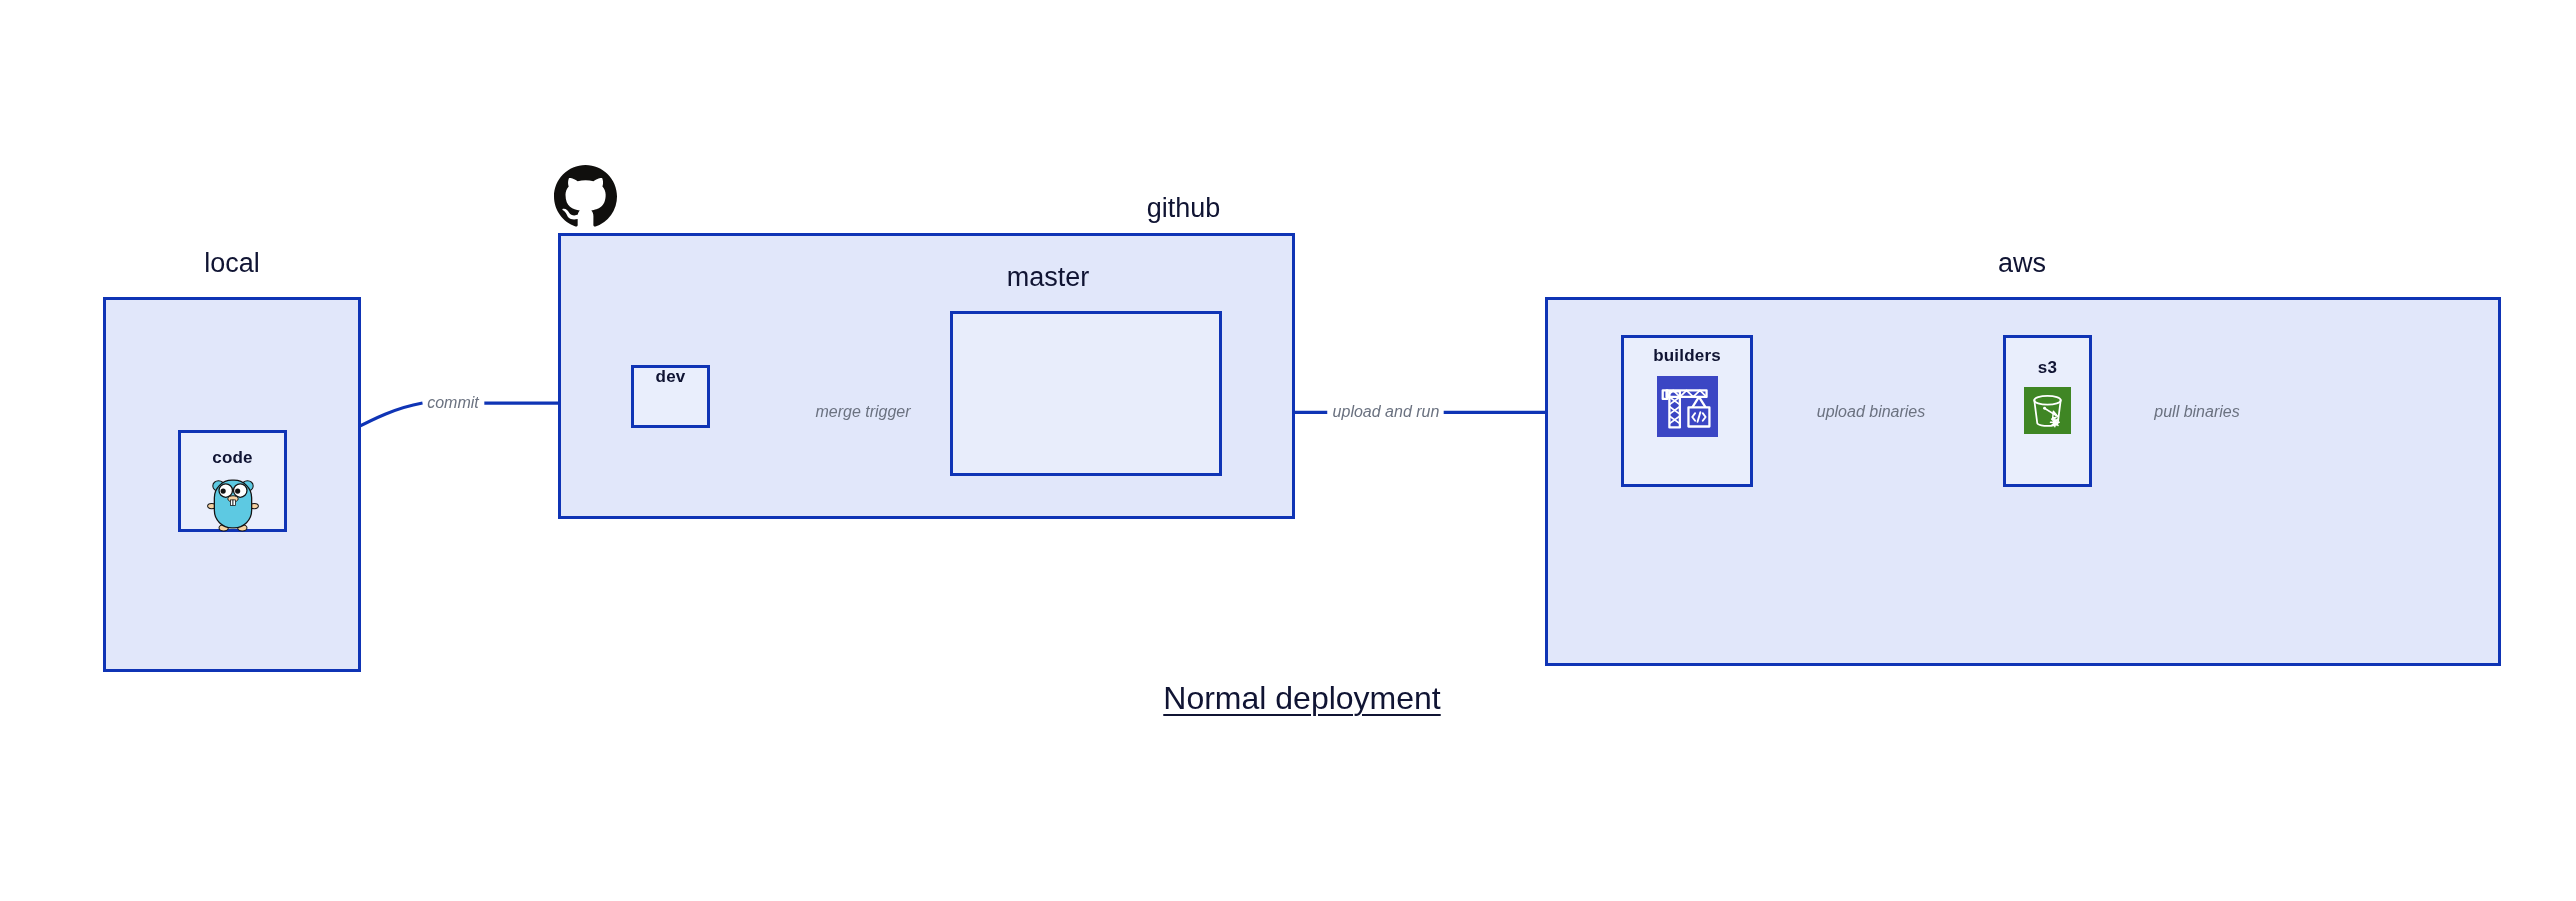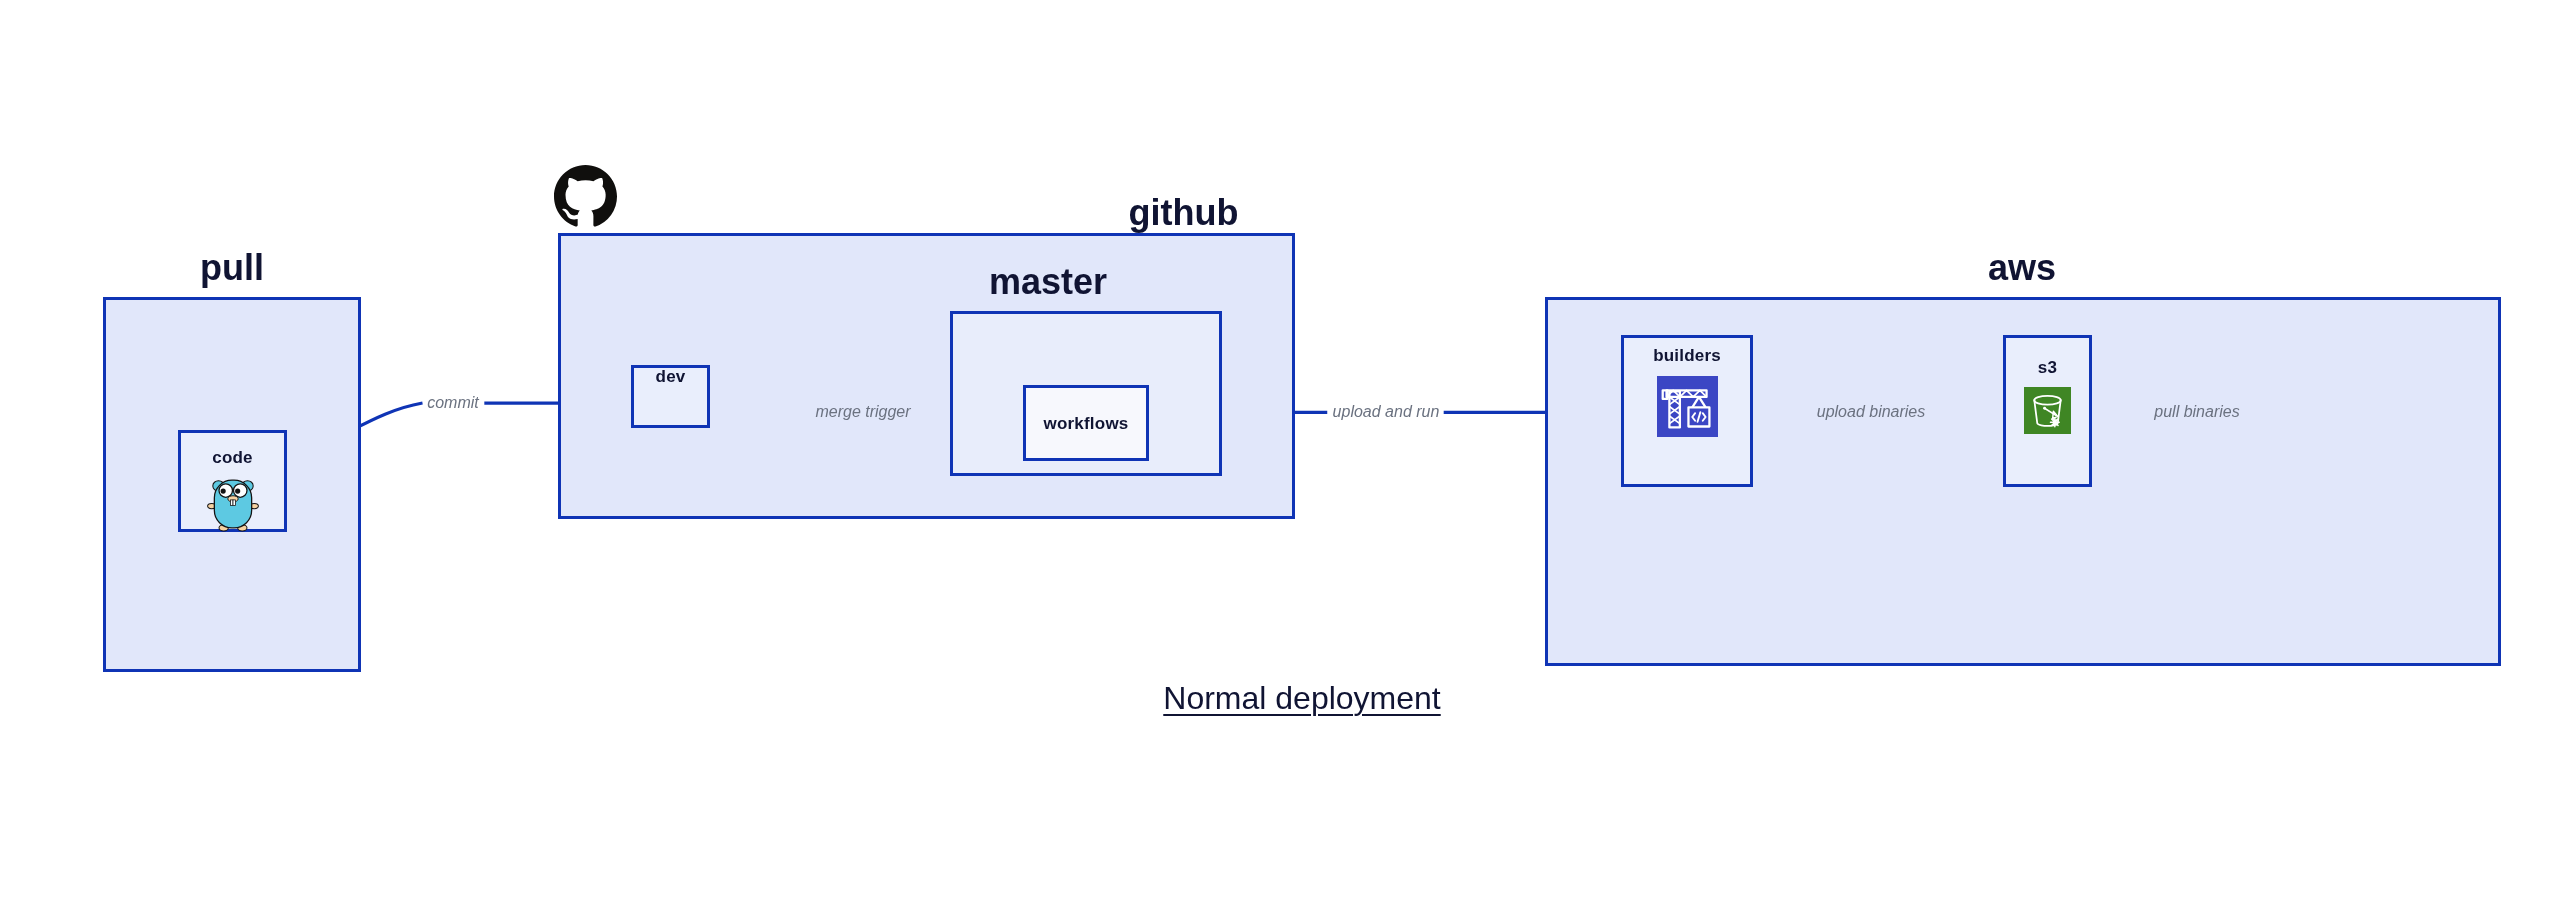--- a/index.html
+++ b/index.html
@@ -23,22 +23,22 @@
     box-sizing: border-box;
     border: 3.6px solid #0f34b5;
     background: #e1e7fa;
   }
   .group.inner {
     background: #e8edfb;
   }
   .group-label {
     position: absolute;
     color: #101433;
-    font-size: 36px;
-    font-weight: 700;
+    font-size: 27px;
+    font-weight: 400;
     white-space: nowrap;
     line-height: 1;
     text-align: center;
   }
   
   .node {
     position: absolute;
     box-sizing: border-box;
     border: 3.6px solid #0f34b5;
     background: #e9eefc;
@@ -117,21 +117,21 @@
     <path d="M 2228 800 L 2576 800" fill="none" stroke="#0f34b5" stroke-width="6"></path>
     <path d="M 2802 800 L 3140 800" fill="none" stroke="#0f34b5" stroke-width="6" marker-end="url(#arrow)"></path>
 
     <path d="M 3400 800 L 3520 800" fill="none" stroke="#0f34b5" stroke-width="6"></path>
     <path d="M 3742 800 L 3888 800" fill="none" stroke="#0f34b5" stroke-width="6" marker-end="url(#arrow)"></path>
 
     <path d="M 4016 782 C 4110 784 4160 810 4208 846" fill="none" stroke="#0f34b5" stroke-width="6"></path>
     <path d="M 4322 818 C 4400 858 4470 910 4512 944" fill="none" stroke="#0f34b5" stroke-width="6" marker-end="url(#arrow)"></path>
   </svg>
 
-  <div class="group-label" style="left:103px; top:250px; width:258px;">pull</div>
+  <div class="group-label" style="left:103px; top:250px; width:258px;">local</div>
 
   <div class="group" style="left:103px; top:297px; width:258px; height:375px;"></div>
 
   <div class="node" style="left:178px; top:430px; width:109px; height:102px; padding-top:16px;text-align:center;">
     <span class="node-label">code</span>
     <span class="icon-box" style="margin-top:8.2px;">
       <svg width="52" height="58" viewBox="0 0 100 112" xmlns="http://www.w3.org/2000/svg">
 
         <ellipse cx="22" cy="23" rx="11" ry="10" fill="#5dc9e2" stroke="#141414" stroke-width="2"></ellipse>
         <ellipse cx="78" cy="23" rx="11" ry="10" fill="#5dc9e2" stroke="#141414" stroke-width="2"></ellipse>
@@ -174,23 +174,20 @@
   <div class="group" style="left:558px; top:233px; width:737px; height:286px;"></div>
 
   <div class="group-label" style="left:963px; top:264px; width:170px;">master</div>
 
   <div class="group inner" style="left:950px; top:311px; width:272px; height:165px;"></div>
 
   <div class="node" style="left:631px; top:365px; width:79px; height:63px; justify-content:flex-start;">
     <span class="node-label">dev</span>
   </div>
 
-  <div class="node white" style="left:1023px; top:385px; width:126px; height:76px; justify-content:center;">
-    <span class="node-label">workflows</span>
-  </div>
 
   <div class="group-label" style="left:1906px; top:250px; width:232px;">aws</div>
 
   <div class="group" style="left:1545px; top:297px; width:956px; height:369px;"></div>
 
   <div class="node" style="left:1621px; top:335px; width:132px; height:152px; padding-top:9.3px;">
     <span class="node-label">builders</span>
     <span class="icon-box" style="margin-top:11.3px;">
       <svg width="61" height="61" viewBox="0 0 64 64" xmlns="http://www.w3.org/2000/svg">
         <rect x="0" y="0" width="64" height="64" fill="#3b46c4"></rect>

